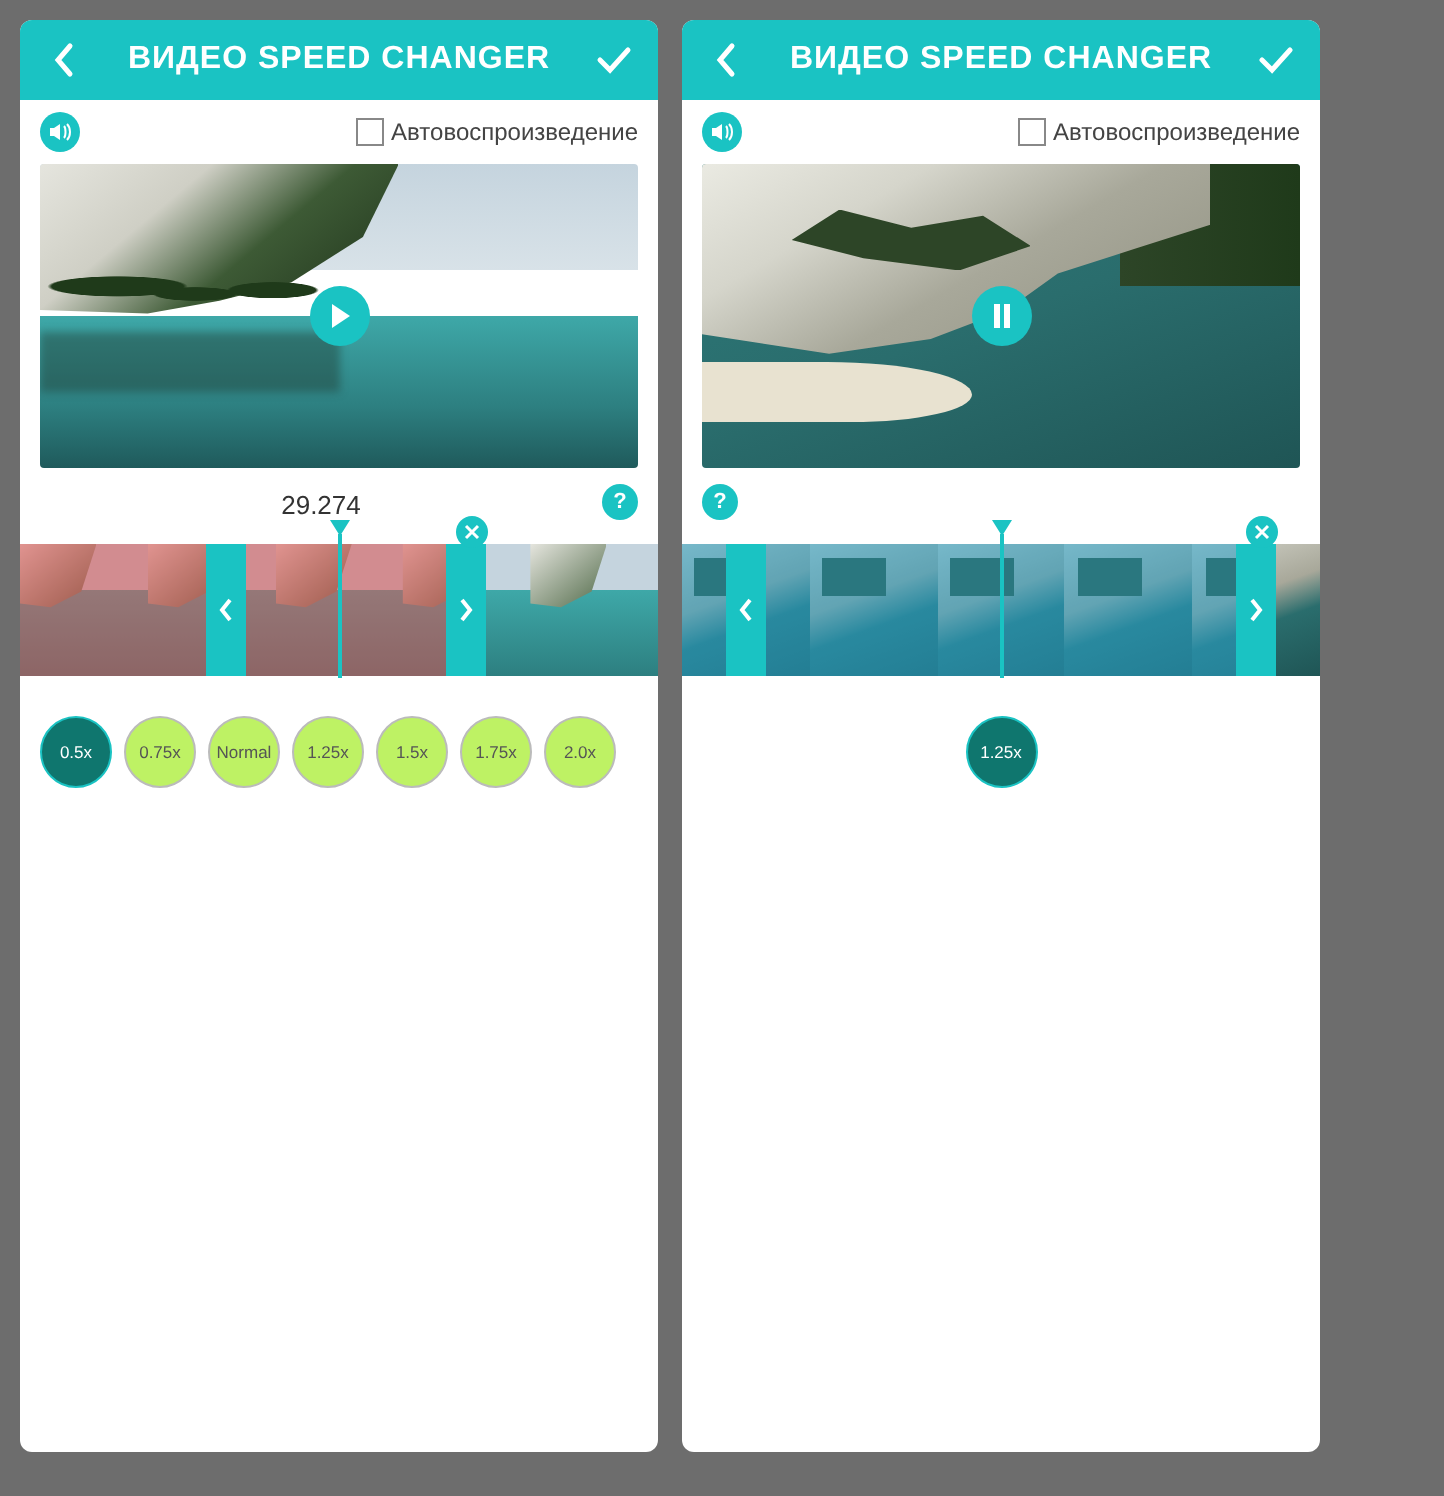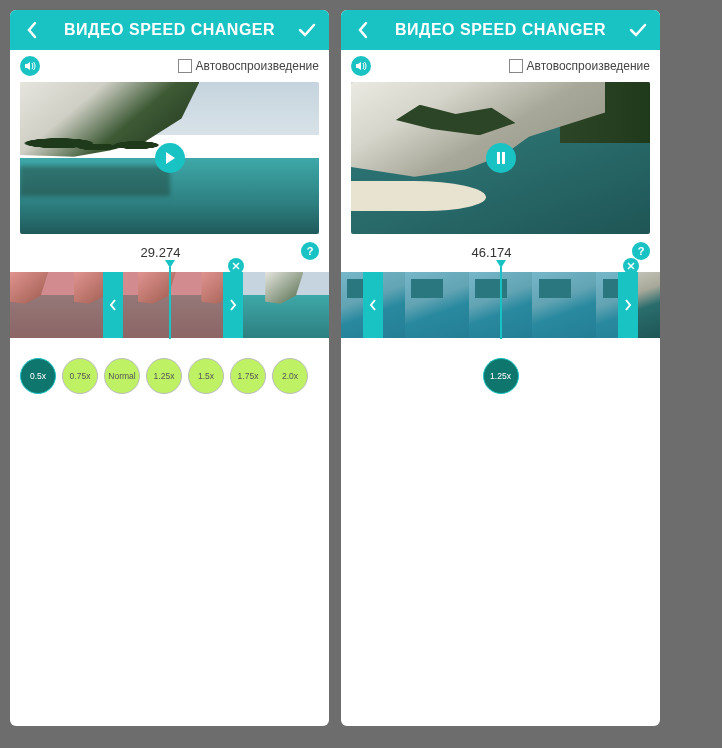--- a/index.html
+++ b/index.html
@@ -359,21 +359,20 @@
     </div>
     <div class="play-center">
       <svg width="12" height="14" viewBox="0 0 12 14">
           <rect x="2" y="1" width="3" height="12" fill="#fff"></rect>
           <rect x="7" y="1" width="3" height="12" fill="#fff"></rect>
         </svg>
     </div>
   </div>
 
   <div class="time-row">
-    <div class="time-val">46.174</div>
     <div class="help-icon">
       <span>?</span>
     </div>
   </div>
 
   <div class="timeline-area">
     <div class="playhead">
       <div class="playhead-tri"></div>
       <div class="playhead-line"></div>
     </div>

